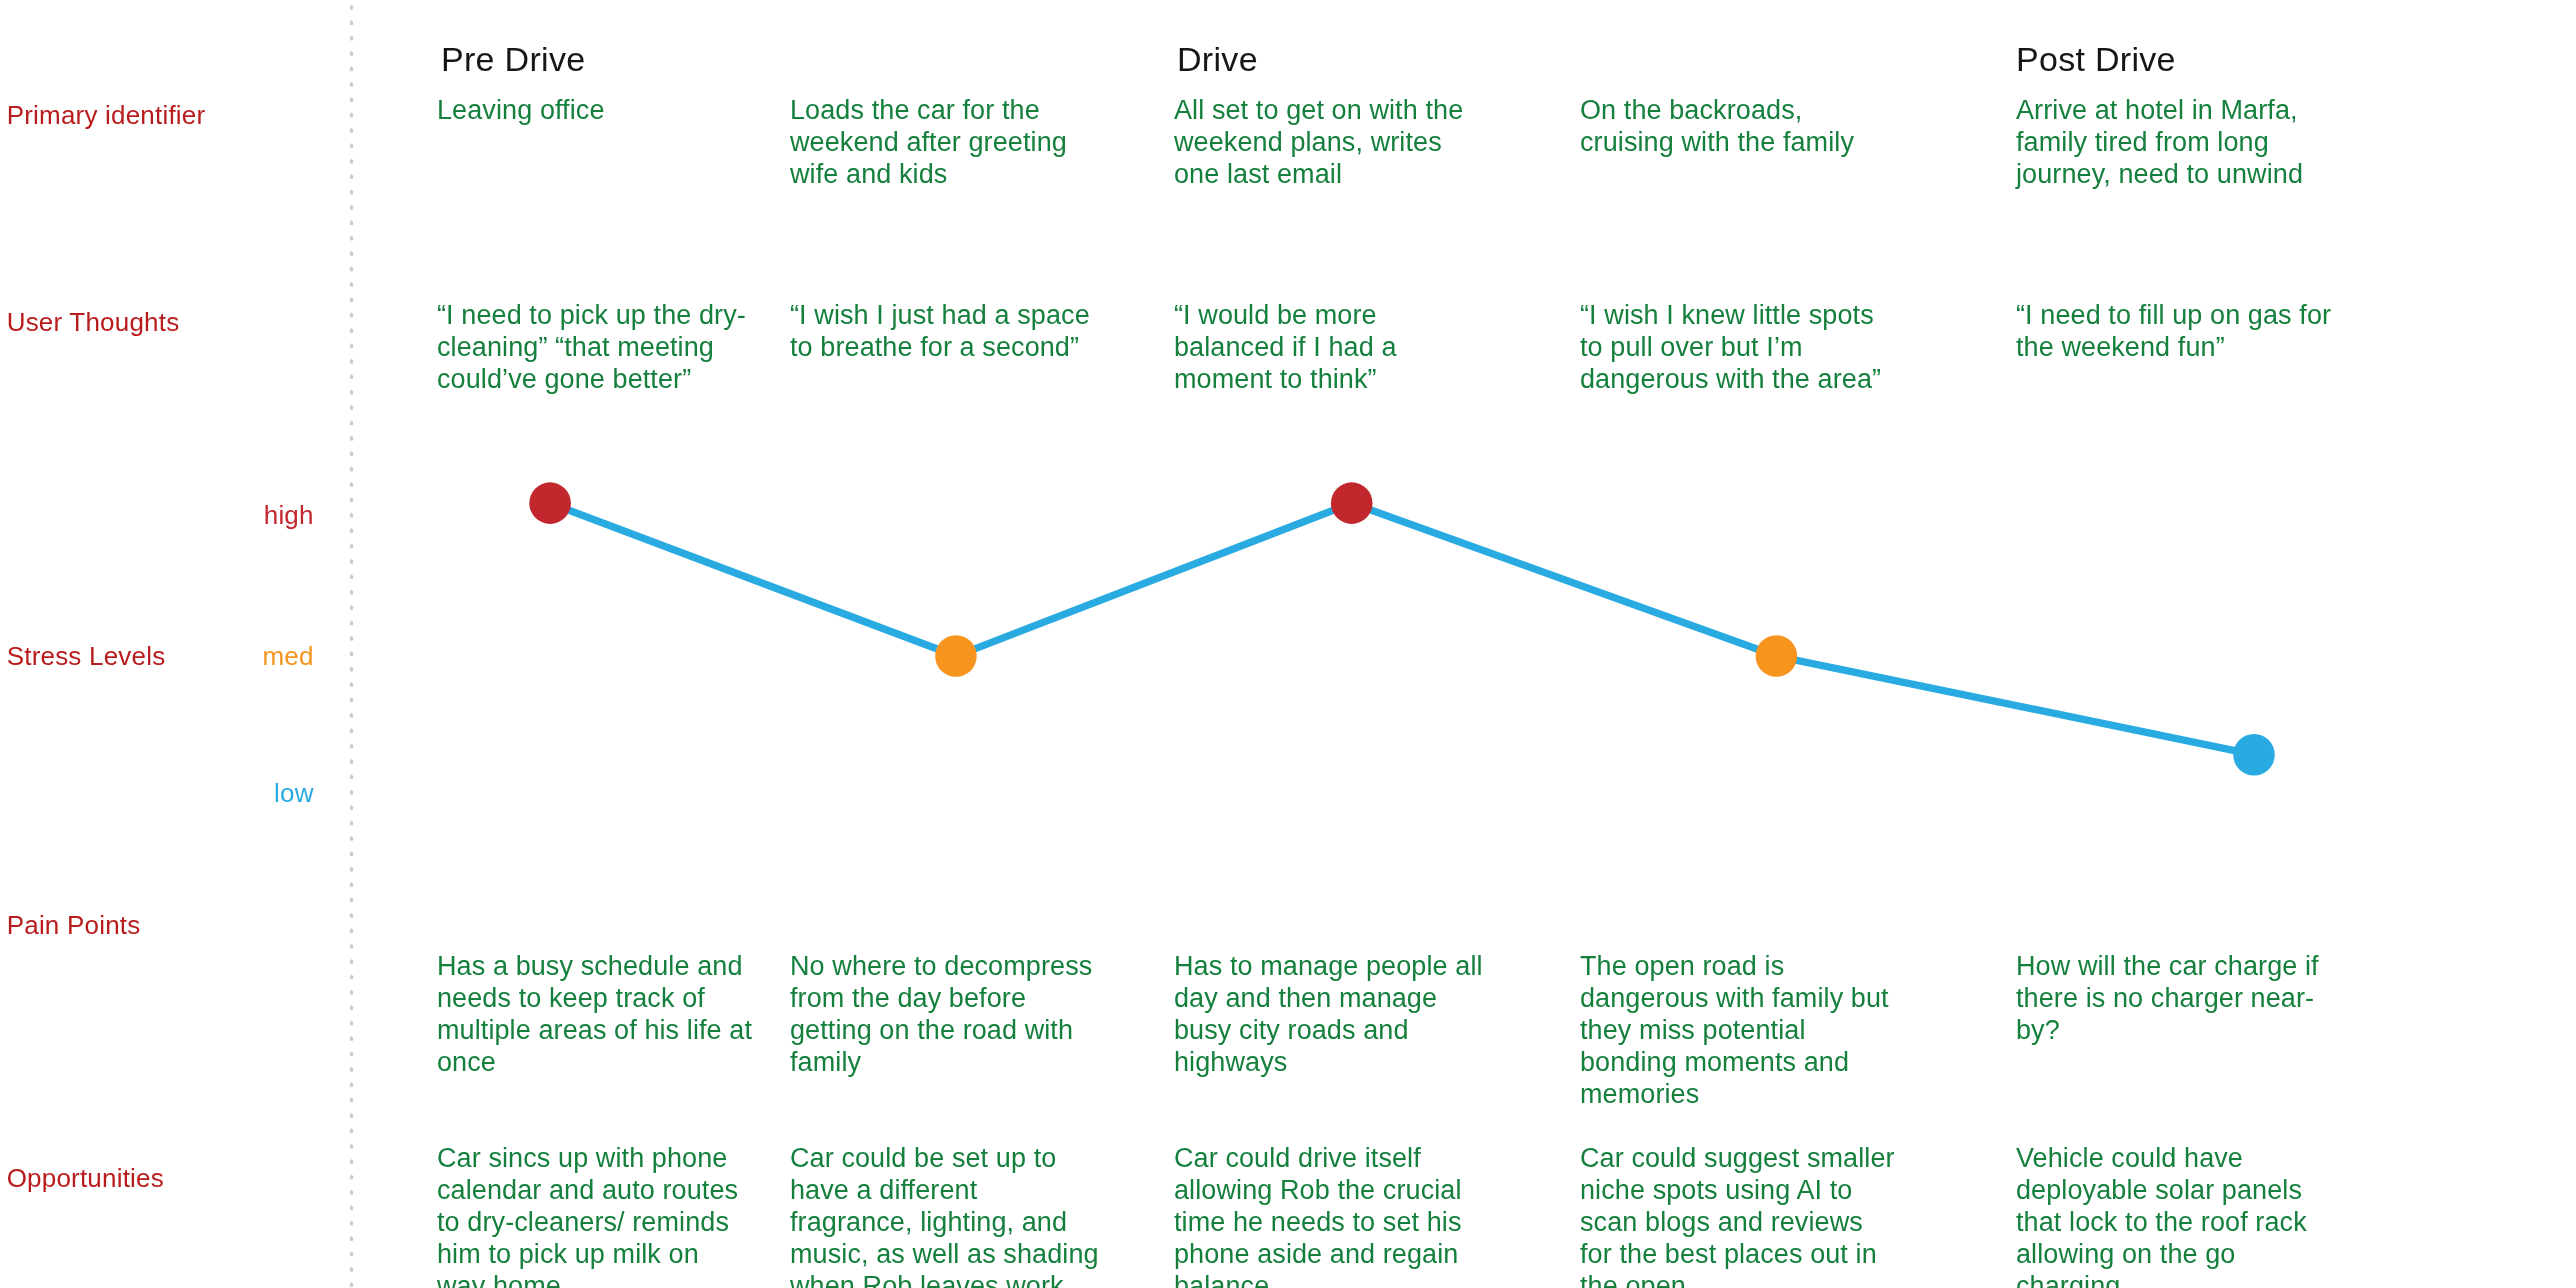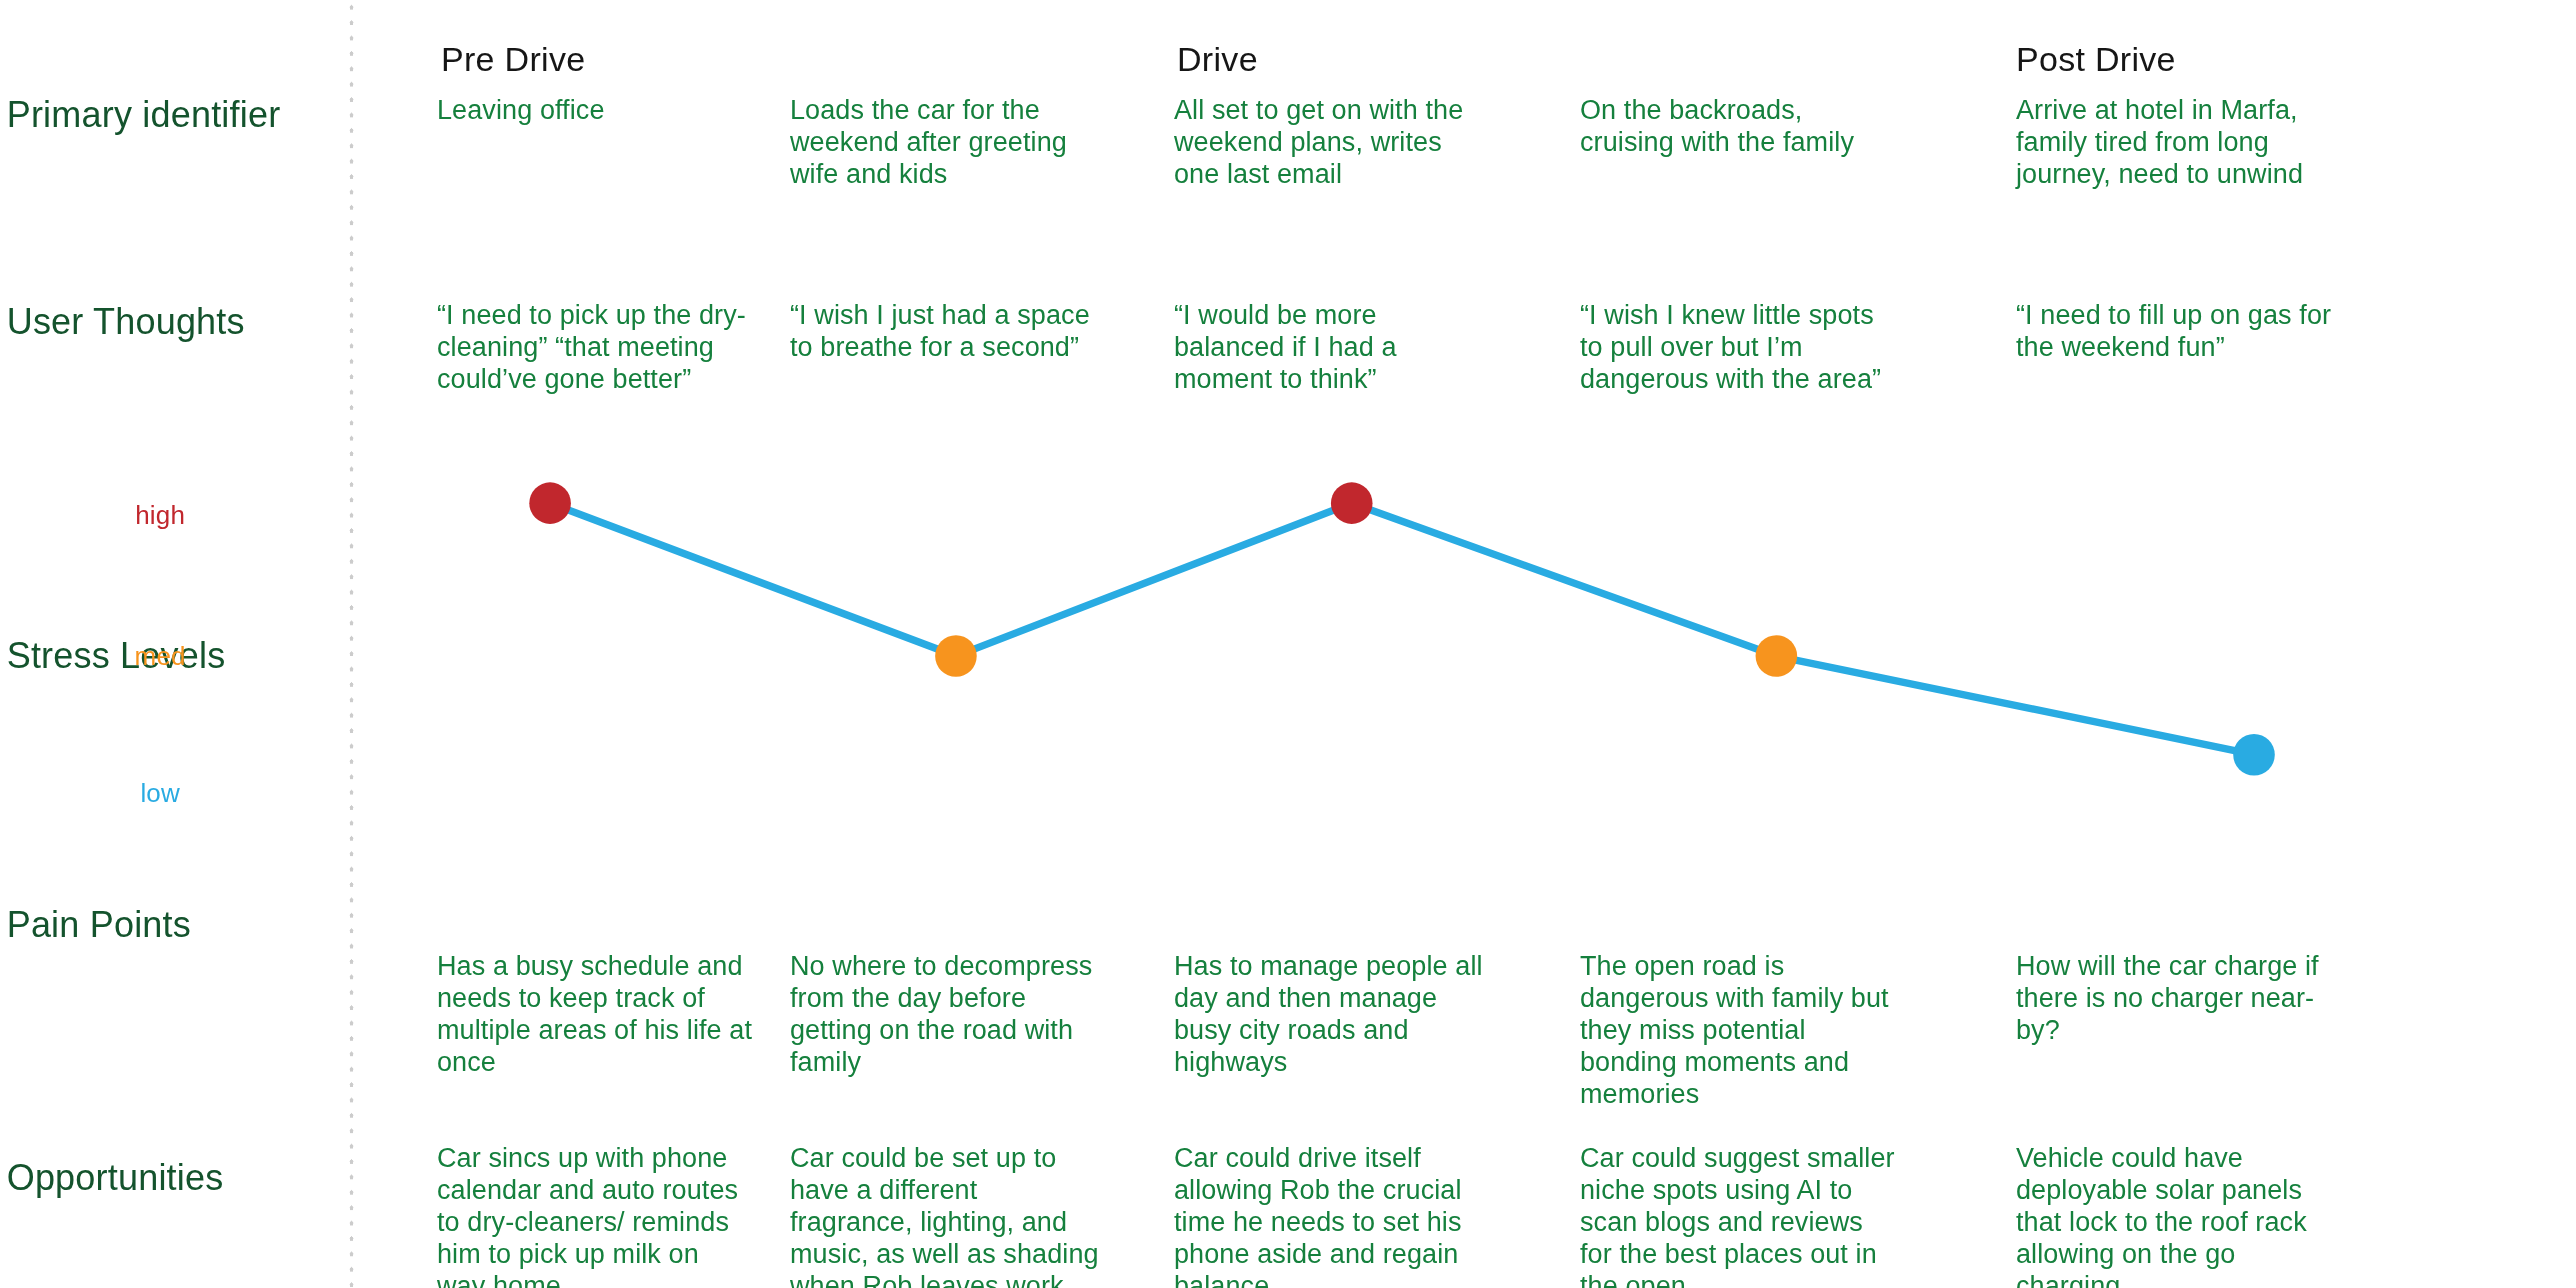--- a/index.html
+++ b/index.html
@@ -7,25 +7,25 @@
     width:2576px;height:1288px;position:relative;overflow:hidden;
     background:#ffffff;
     font-family:"Liberation Sans", sans-serif;
     color:#2b2b2b;
   }
   .phase-header{
     position:absolute;top:10.7px;font-size:34px;line-height:40px;color:#161616;
     letter-spacing:0.3px;white-space:nowrap;margin-top:28px;
   }
   .row-label{
-    position:absolute;left:6.7px;font-size:36px;line-height:38px;color:#14532d;
+    position:absolute;left:6.7px;font-size:26px;line-height:38px;color:#b91c1c;
     letter-spacing:0.2px;white-space:nowrap;
   }
   .level-label{
-    position:absolute;left:6.7px;width:307px;text-align:center;
+    position:absolute;left:6.7px;width:307px;text-align:right;
     font-size:26px;line-height:31px;letter-spacing:0.2px;
   }
   .cell{
     position:absolute;width:317px;font-size:27px;line-height:32px;color:#15803d;
     letter-spacing:0.1px;
   }
   .c1{left:437px}.c2{left:790px}.c3{left:1174px}.c4{left:1580px}.c5{left:2016px}
   .row-primary{top:94px}
   .row-thoughts{top:299px}
   .row-pain{top:950px}

